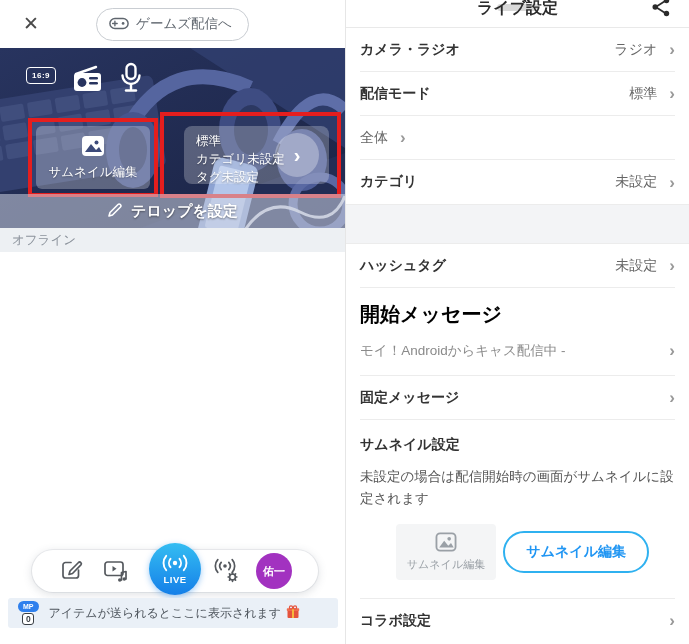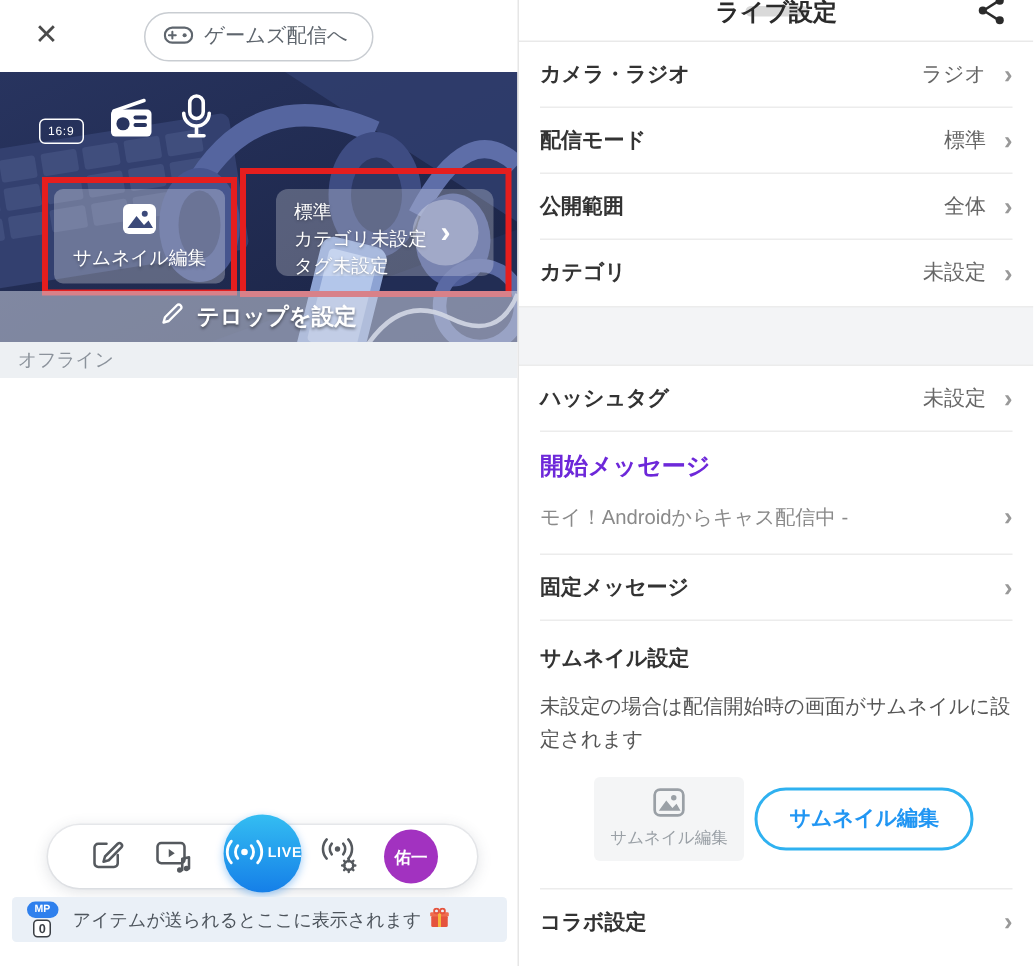--- a/index.html
+++ b/index.html
@@ -11,22 +11,22 @@
   .left-panel { position:relative; width:345px; height:644px; background:#fff; flex:0 0 345px; }
   .lp-header { height:48px; display:flex; align-items:center; position:relative; }
   .close-btn { position:absolute; left:20px; top:13px; width:22px; height:22px; border:none; background:none;
                font-size:19px; color:#4a4a4a; cursor:pointer; line-height:22px; text-align:center; }
   .games-pill { margin:0 auto; height:33px; display:flex; align-items:center; gap:7px; padding:0 16px 0 12px;
                 border:1px solid #c9cdd2; border-radius:17px; background:#fff; color:#5f666e; font-size:13.5px; cursor:pointer; }
 
   .banner { position:relative; height:180px; overflow:hidden; background:#202a4e; }
   .banner-art { position:absolute; inset:0; width:100%; height:100%; }
   .banner-icons { position:absolute; left:26px; top:14px; display:flex; align-items:flex-end; gap:14px; }
-  .ar-badge { border:1.5px solid #fff; border-radius:4px; color:#fff; font-size:8px; font-weight:normal;
-              padding:3px 5px; letter-spacing:.5px; margin-bottom:3px; }
+  .ar-badge { border:1.5px solid #fff; border-radius:4px; color:#fff; font-size:8px; font-weight:bold;
+              padding:3px 5px; letter-spacing:.5px; margin-bottom:14px; }
 
   .hl-box { position:absolute; border:4px solid #e51e1e; }
   .hl-thumb { left:28px; top:70px; width:130px; height:79px; }
   .thumb-overlay { position:absolute; inset:4px; background:rgba(255,255,255,.28); border-radius:6px;
                    display:flex; flex-direction:column; align-items:center; justify-content:center; gap:4px; cursor:pointer; }
   .thumb-overlay span { color:#fff; font-size:12.5px; text-shadow:0 1px 2px rgba(0,0,0,.35); }
 
   .hl-settings { left:160px; top:64px; width:181px; height:86px; }
   .settings-overlay { position:absolute; left:20px; top:10px; right:8px; bottom:10px; background:rgba(255,255,255,.25);
                       border-radius:8px; padding:6px 12px; cursor:pointer; }
@@ -41,21 +41,21 @@
 
   .offline-bar { height:24px; background:#edf0f3; display:flex; align-items:center; padding-left:12px;
                  color:#8b929b; font-size:12.5px; }
 
   .toolbar { position:absolute; left:32px; right:27px; top:550px; height:42px; background:#fff; border-radius:21px;
              box-shadow:0 2px 10px rgba(60,70,90,.18), 0 0 0 1px #f0f1f3; display:flex; align-items:center;
              justify-content:space-between; padding:0 26px; }
   .tb-icon { width:28px; height:28px; border:none; background:none; cursor:pointer; display:flex; align-items:center; justify-content:center; }
   .live-btn { position:absolute; left:50%; transform:translateX(-50%); top:-7px; width:52px; height:52px; border-radius:50%;
               border:none; cursor:pointer; background:linear-gradient(180deg,#34bdf2 0%,#157fe8 100%);
-              display:flex; flex-direction:row; align-items:center; justify-content:center; gap:0;
+              display:flex; flex-direction:column; align-items:center; justify-content:center; gap:0;
               box-shadow:0 2px 6px rgba(21,127,232,.4); }
   .live-btn .live-label { color:#fff; font-size:9.5px; font-weight:bold; letter-spacing:.5px; margin-top:-1px; }
   .live-spacer { width:52px; height:10px; }
   .avatar { width:36px; height:36px; border-radius:50%; background:#a232c0; border:none; cursor:pointer;
             color:#fff; font-size:11px; display:flex; align-items:center; justify-content:center; font-weight:bold; }
 
   .item-bar { position:absolute; left:8px; right:7px; top:598px; height:30px; background:#eaf0f7; border-radius:3px;
               display:flex; align-items:center; padding:0 10px; gap:10px; }
   .mp-stack { display:flex; flex-direction:column; align-items:center; line-height:1; }
   .mp-pill { background:#2f80ed; color:#fff; font-size:7px; font-weight:bold; border-radius:7px; padding:2px 5px; }
@@ -73,21 +73,21 @@
 
   .rp-body { padding:0 14px; }
   .set-row { height:44px; display:flex; align-items:center; border-bottom:1px solid #ececec; cursor:pointer; }
   .set-row .lbl { flex:1; font-size:14px; font-weight:bold; color:#333; }
   .set-row .val { font-size:14px; color:#666; margin-right:12px; }
   .chev { color:#999; font-size:17px; font-weight:bold; line-height:1; }
 
   .section-gap { height:40px; background:#f3f4f6; margin:0 -14px; border-bottom:1px solid #ececec; }
 
   .msg-block { padding:13px 0 15px; border-bottom:1px solid #ececec; cursor:pointer; }
-  .msg-block .lbl { font-size:16px; font-weight:bold; color:#6d28d9; }
+  .msg-block .lbl { font-size:20px; font-weight:bold; color:#000000; }
   .msg-value-row { display:flex; align-items:flex-start; margin-top:14px; }
   .msg-value-row .sub { flex:1; font-size:13.5px; color:#8a8a8a; }
 
   .thumb-section { padding:16px 0 18px; border-bottom:1px solid #ececec; }
   .thumb-section .lbl { font-size:14px; font-weight:bold; color:#333; }
   .thumb-desc { margin-top:12px; font-size:13.5px; color:#555; line-height:1.62; }
   .thumb-actions { margin-top:14px; display:flex; align-items:center; }
   .thumb-box { margin-left:36px; width:100px; height:56px; background:#f4f5f6; border:none; border-radius:4px; cursor:pointer;
                display:flex; flex-direction:column; align-items:center; justify-content:center; gap:3px; }
   .thumb-box span { color:#9aa0a6; font-size:11px; }
@@ -314,21 +314,20 @@
         <span class="lbl">カメラ・ラジオ</span>
         <span class="val">ラジオ</span>
         <span class="chev">›</span>
       </div>
       <div class="set-row">
         <span class="lbl">配信モード</span>
         <span class="val">標準</span>
         <span class="chev">›</span>
       </div>
       <div class="set-row">
-        <span class="lbl">公開範囲</span>
         <span class="val">全体</span>
         <span class="chev">›</span>
       </div>
       <div class="set-row" style="border-bottom:none">
         <span class="lbl">カテゴリ</span>
         <span class="val">未設定</span>
         <span class="chev">›</span>
       </div>
 
       <div class="section-gap" style="border-top:1px solid #ececec"></div>

